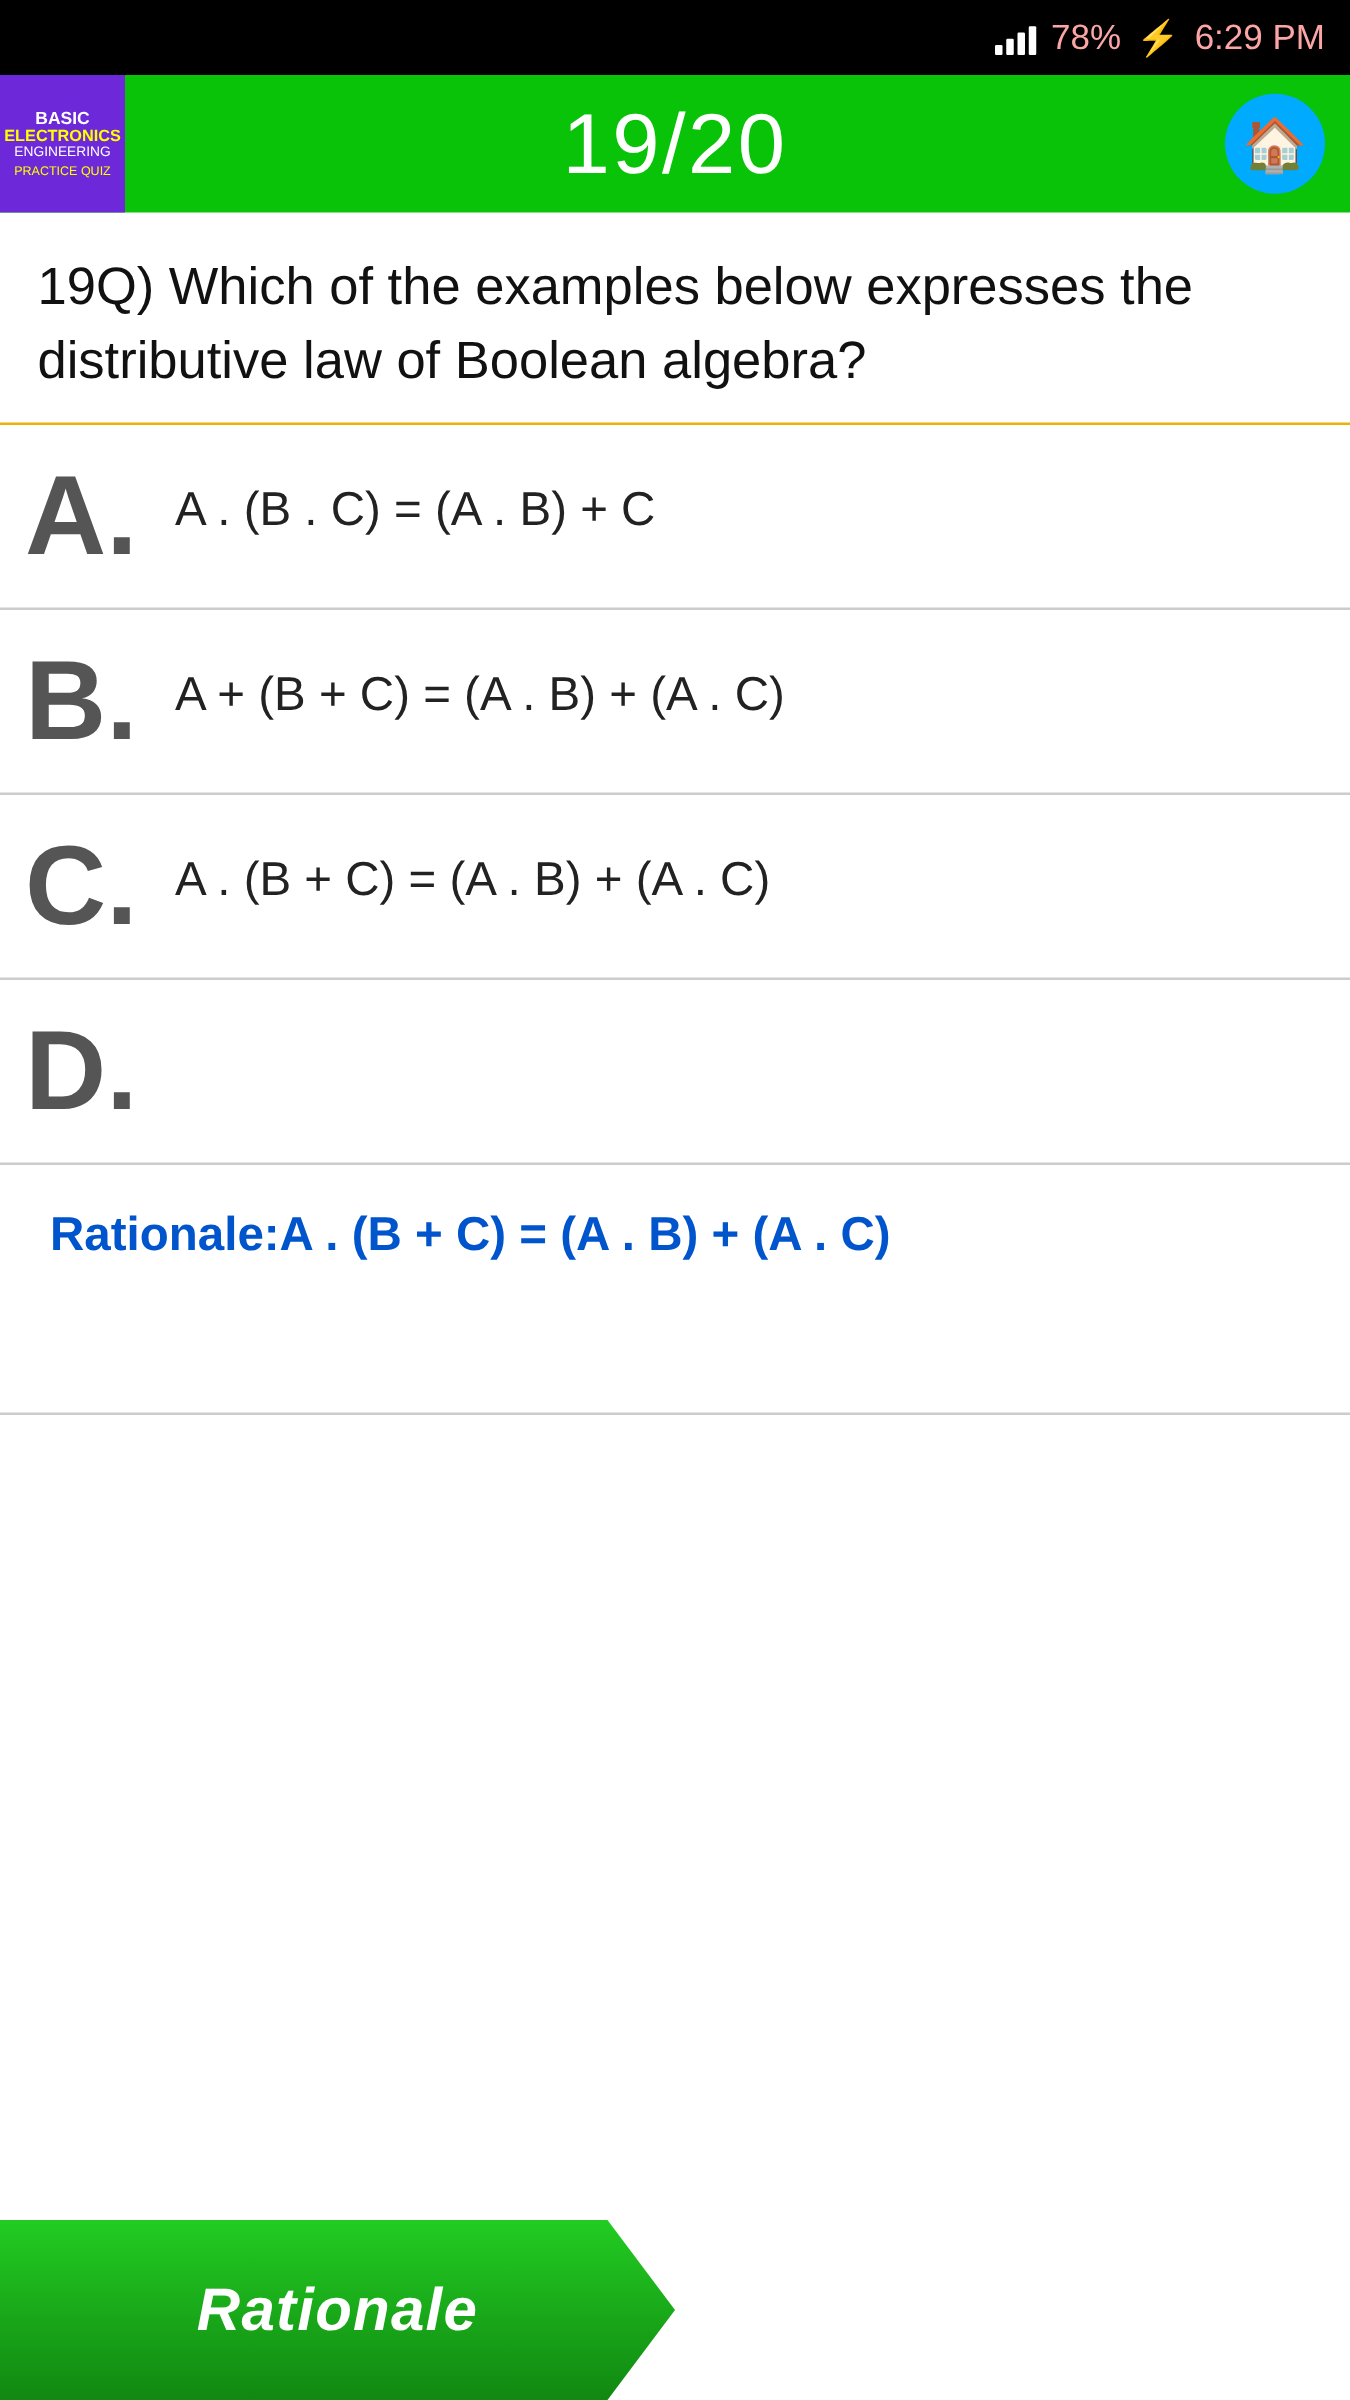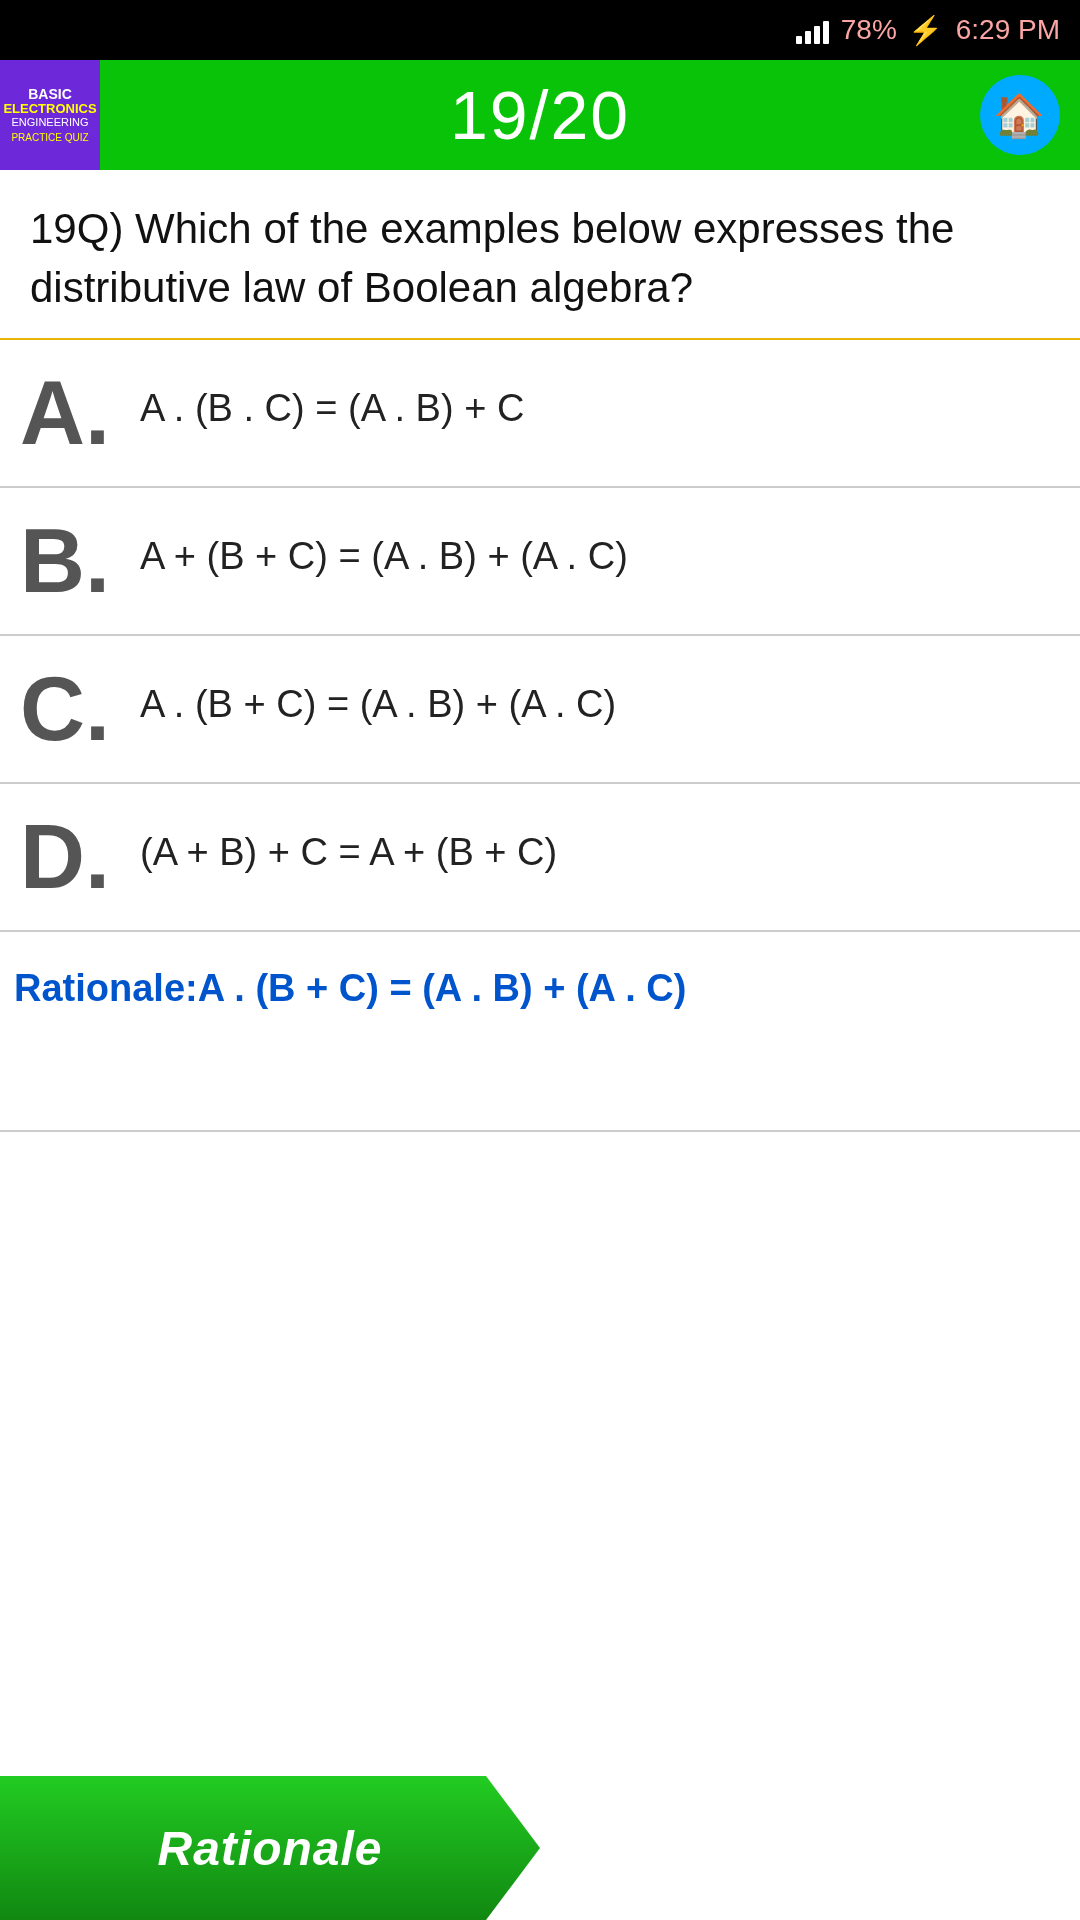--- a/index.html
+++ b/index.html
@@ -151,21 +151,21 @@
     .option-text {
       font-size: 38px;
       color: #222222;
       padding-top: 14px;
       padding-left: 10px;
       line-height: 1.4;
     }
 
     
     .rationale-area {
-      padding: 30px 14px;
+      padding: 30px 40px;
       border-bottom: 2px solid #cccccc;
       min-height: 200px;
     }
 
     .rationale-text {
       font-size: 38px;
       color: #0055cc;
       font-weight: bold;
       line-height: 1.4;
     }
@@ -269,21 +269,20 @@
   <span class="option-text">A + (B + C) = (A . B) + (A . C)</span>
 </div>
 
 <div class="option">
   <span class="option-letter">C.</span>
   <span class="option-text">A . (B + C) = (A . B) + (A . C)</span>
 </div>
 
 <div class="option">
   <span class="option-letter">D.</span>
-  <span class="option-text">(A + B) + C = A + (B + C)</span>
 </div>
 
 <div class="rationale-area">
   <p class="rationale-text">Rationale:A . (B + C) = (A . B) + (A . C)</p>
 </div>
 
 <div class="bottom-buttons">
   <button class="btn-rationale">
     <span class="btn-label">Rationale</span>
   </button>

